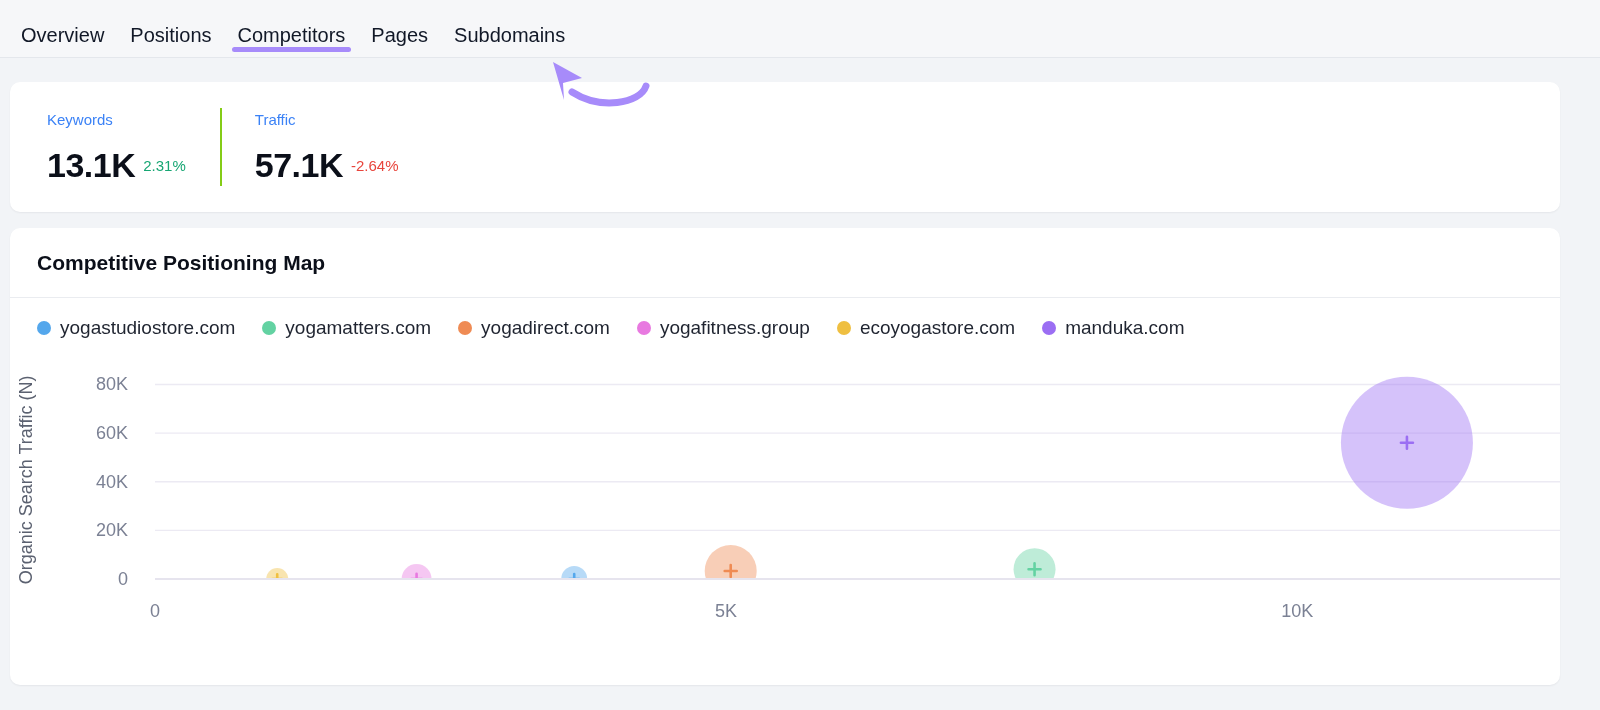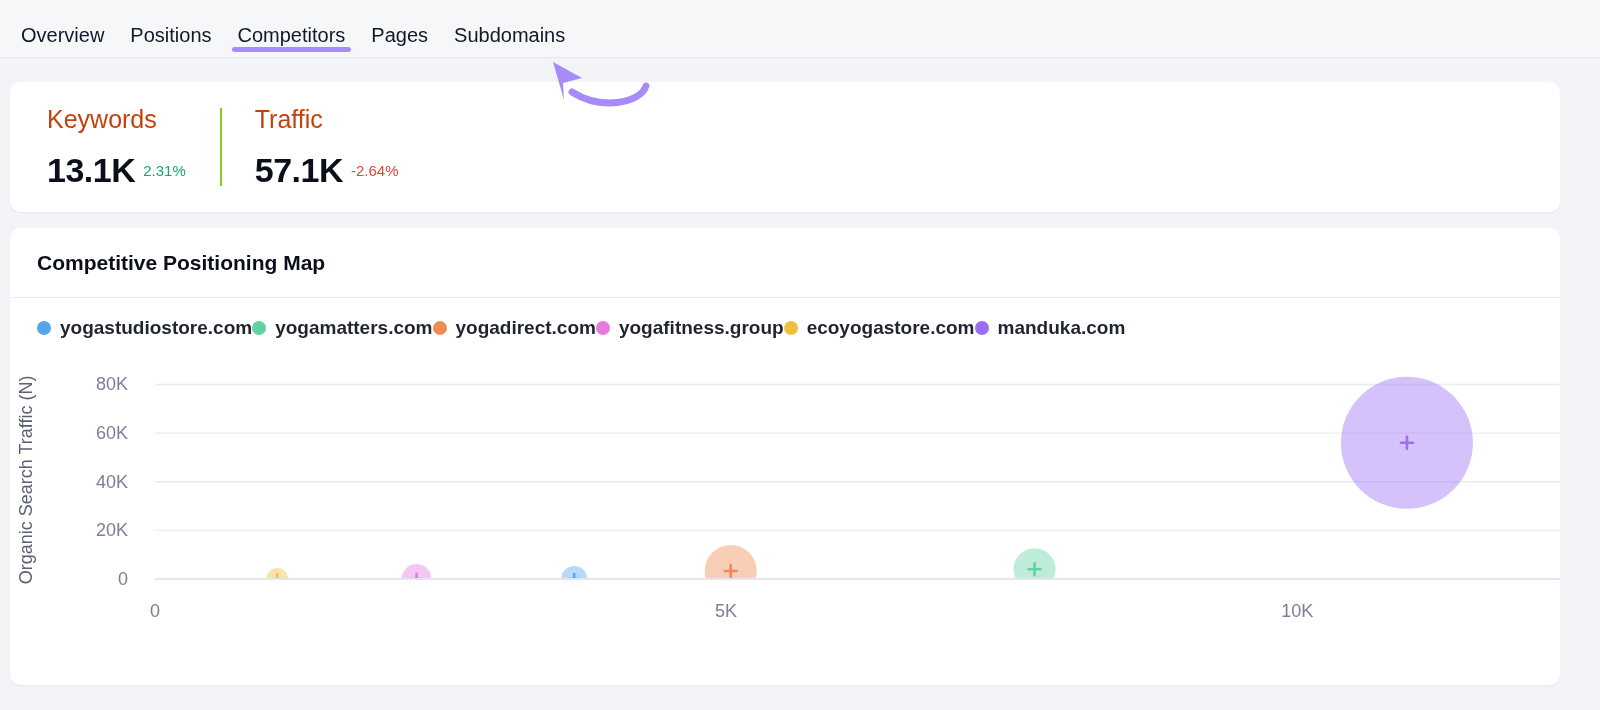--- a/index.html
+++ b/index.html
@@ -73,22 +73,22 @@
     flex-direction: column;
     justify-content: center;
     height: 78px;
     padding-right: 34px;
   }
   .metric + .metric {
     border-left: 2px solid #84cc16;
     padding-left: 33px;
   }
   .metric-label {
-    font-size: 25px;
-    color: #c2410c;
+    font-size: 15px;
+    color: #3b82f6;
     margin-bottom: 21px;
     line-height: 1;
   }
   .metric-row {
     display: flex;
     align-items: center;
     gap: 8px;
   }
   .metric-value {
     font-size: 34px;
@@ -118,23 +118,23 @@
   .chart-head-rule {
     margin-top: 22px;
     height: 1px;
     background: #eaecf0;
   }
 
   
   .legend {
     display: flex;
     align-items: center;
+    gap: 27px;
     padding: 20px 0 0 27px;
     flex-wrap: nowrap;
-    font-weight: bold;
   }
   .legend-item {
     display: flex;
     align-items: center;
     gap: 9px;
     cursor: pointer;
   }
   .legend-dot {
     width: 14px; height: 14px;
     border-radius: 50%;

